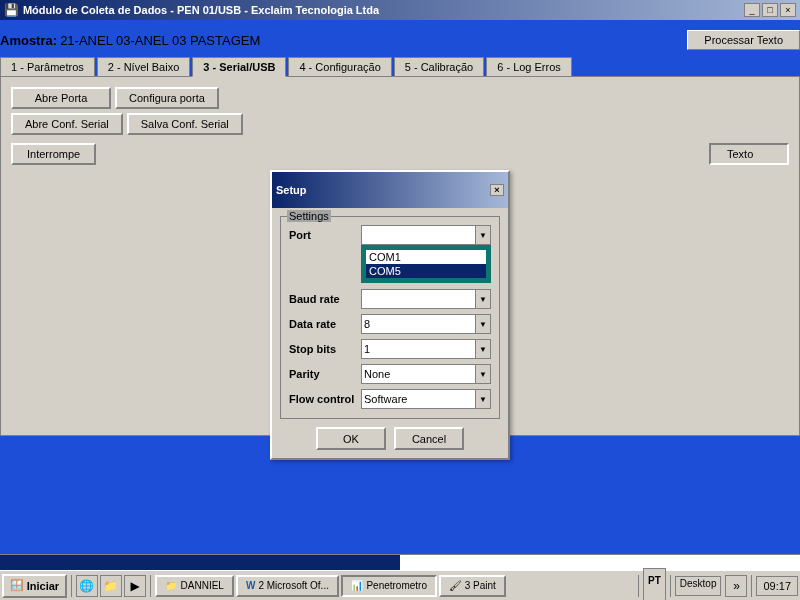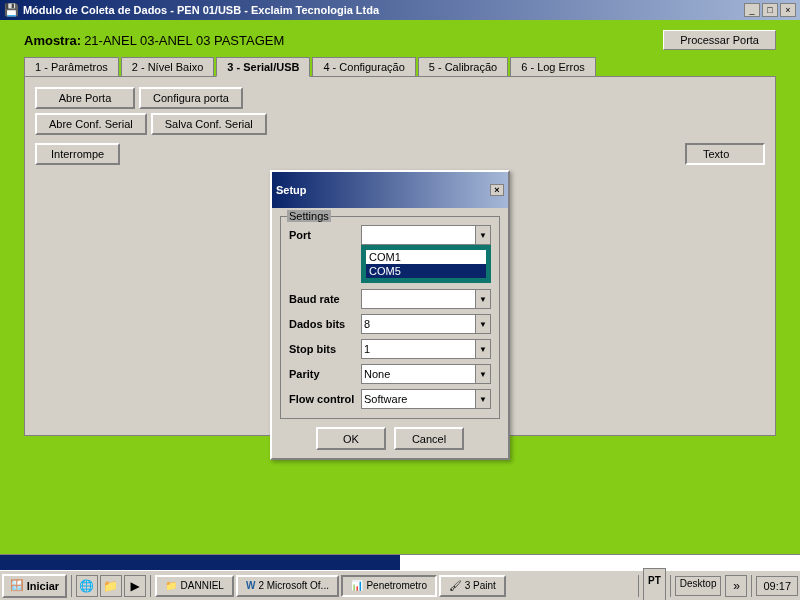--- a/index.html
+++ b/index.html
@@ -43,22 +43,22 @@
       font-size: 9px;
       display: flex;
       align-items: center;
       justify-content: center;
       cursor: pointer;
       color: #000;
     }
 
     
     .main-window {
-      background: #84cc16;
-      padding: 4px 24px;
+      background: #1d4ed8;
+      padding: 4px 0;
       height: calc(100% - 20px - 30px);
     }
 
     
     .sample-bar {
       display: flex;
       align-items: center;
       justify-content: space-between;
       padding: 6px 0 6px 0;
     }
@@ -397,21 +397,21 @@
   </div>
 </div>
 
 <div class="main-window">
 
   <div class="sample-bar">
     <div>
       <span style="font-weight:bold;font-size:13px;">Amostra:</span>
       <span style="font-size:13px;">21-ANEL 03-ANEL 03 PASTAGEM</span>
     </div>
-    <button class="process-btn">Processar Porta</button>
+    <button class="process-btn">Processar Texto</button>
   </div>
 
   <div class="tabs">
     <div class="tab">1 - Parâmetros</div>
     <div class="tab">2 - Nível Baixo</div>
     <div class="tab active">3 - Serial/USB</div>
     <div class="tab">4 - Configuração</div>
     <div class="tab">5 - Calibração</div>
     <div class="tab">6 - Log Erros</div>
   </div>
@@ -462,21 +462,21 @@
         <span class="field-label">Baud rate</span>
         <div class="field-select-wrapper">
           <select class="field-select">
             <option></option>
           </select>
           <div class="dropdown-arrow">▼</div>
         </div>
       </div>
 
       <div class="field-row">
-        <span class="field-label">Dados bits</span>
+        <span class="field-label">Data rate</span>
         <div class="field-select-wrapper">
           <div style="background:white;border:1px solid #808080;height:20px;display:flex;align-items:center;padding:0 2px;font-size:11px;flex:1;">
             <span>8</span>
           </div>
           <div class="dropdown-arrow">▼</div>
         </div>
       </div>
 
       <div class="field-row">
         <span class="field-label">Stop bits</span>

